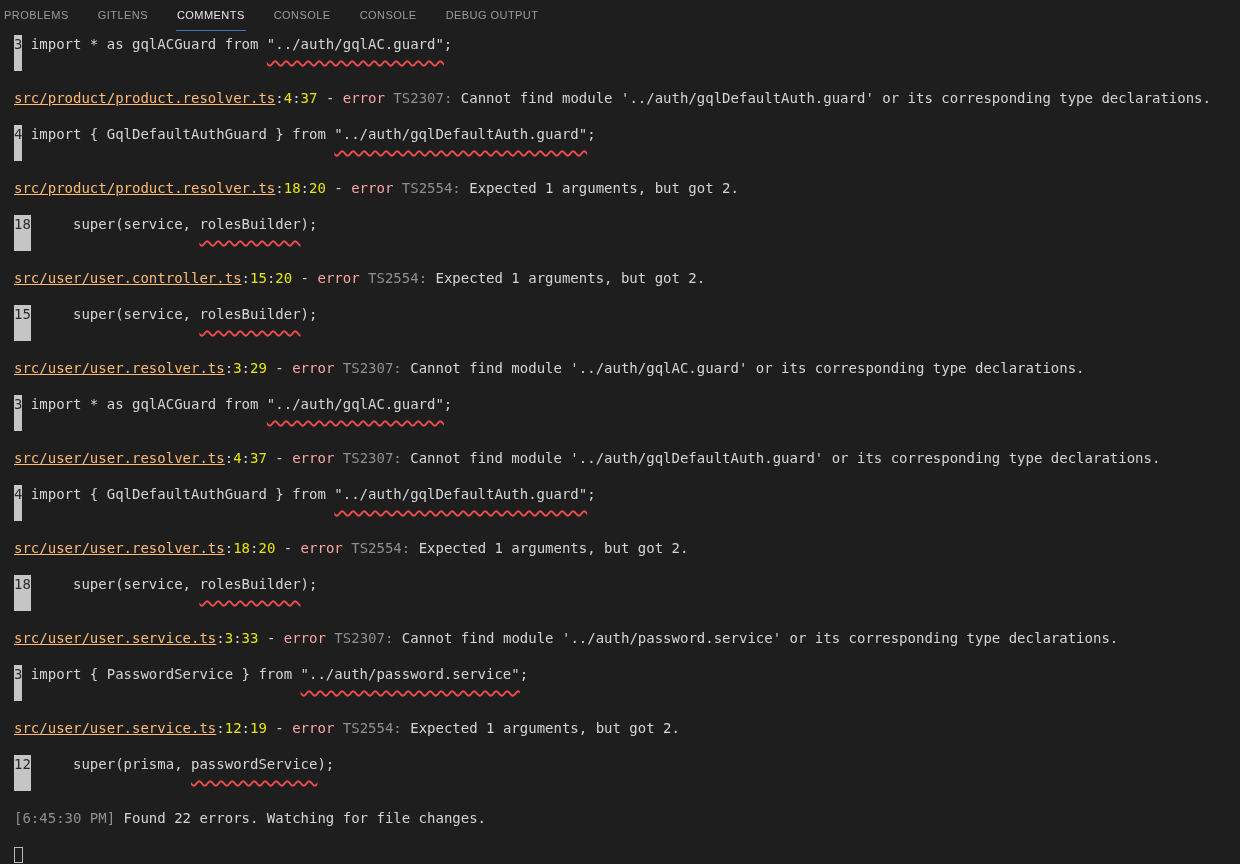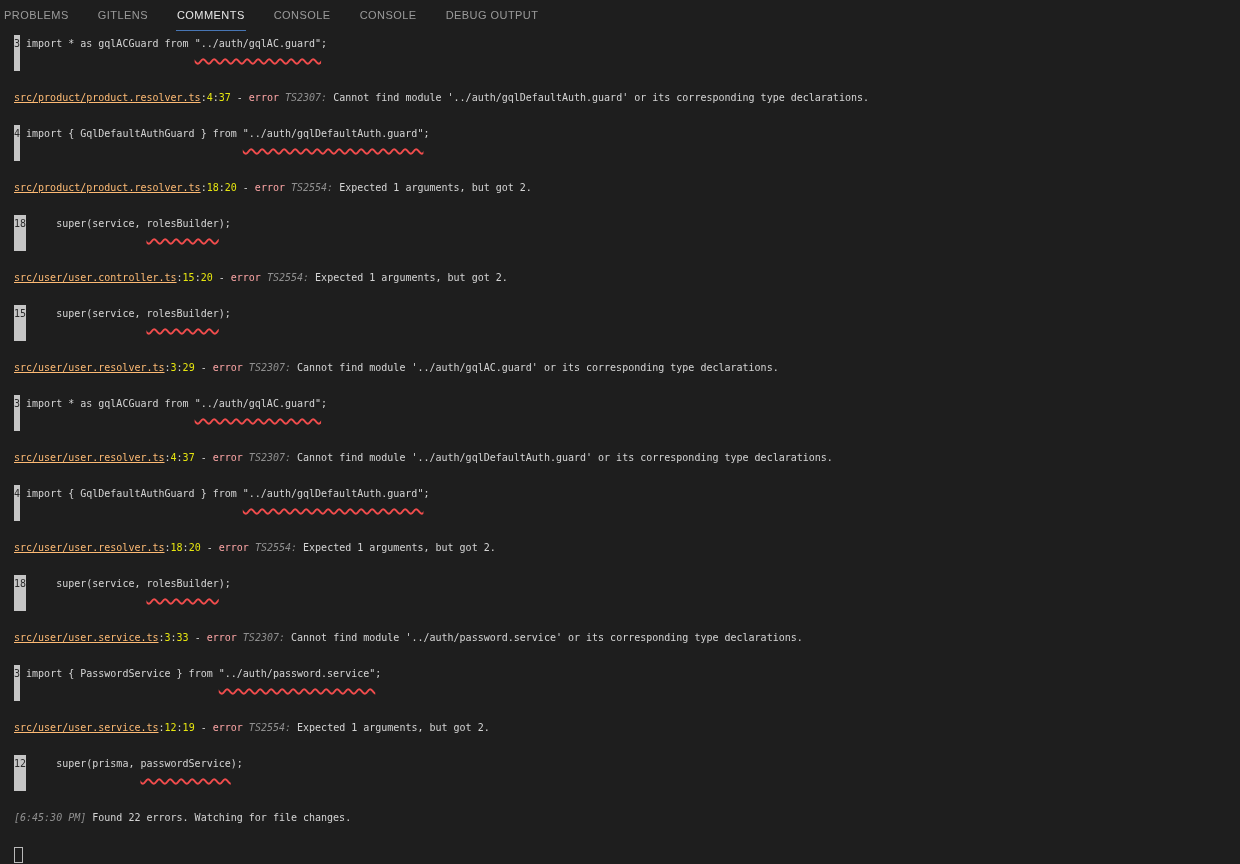--- a/index.html
+++ b/index.html
@@ -19,35 +19,35 @@
     display:flex;align-items:center;
     color:#9b9b9b;cursor:pointer;
     border-bottom:1px solid transparent;
     padding:0 1px;white-space:nowrap;
   }
   .tab.active{color:#e7e7e7;border-bottom-color:#4876b4;}
   .terminal{
     position:absolute;left:0;right:0;top:31px;bottom:0;
     padding:4px 0 0 14px;
     font-family:"DejaVu Sans Mono",monospace;
-    font-size:10px;line-height:18px;
+    font-size:14px;line-height:18px;
     color:#d4d4d4;
     white-space:pre;
     overflow:hidden;
     cursor:text;
   }
   .row{height:18px;}
   .gutter{
     display:inline-block;vertical-align:top;height:18px;
     background:#c5c5c5;color:#2a2a2a;
   }
   .c-path{color:#fdba74;text-decoration:underline;}
   .c-num{color:#e5e510;}
   .c-err{color:#fca5a5;}
-  .c-gray{color:#8f8f8f;font-style:italic;}
+  .c-gray{color:#8f8f8f;}
   .c-fg{color:#d4d4d4;}
   .squig{
     position:relative;top:-8px;
     text-decoration-line:underline;
     text-decoration-style:wavy;
     text-decoration-color:#f14c4c;
     text-decoration-thickness:1.5px;
     text-decoration-skip-ink:none;
   }
   .cursor-box{

